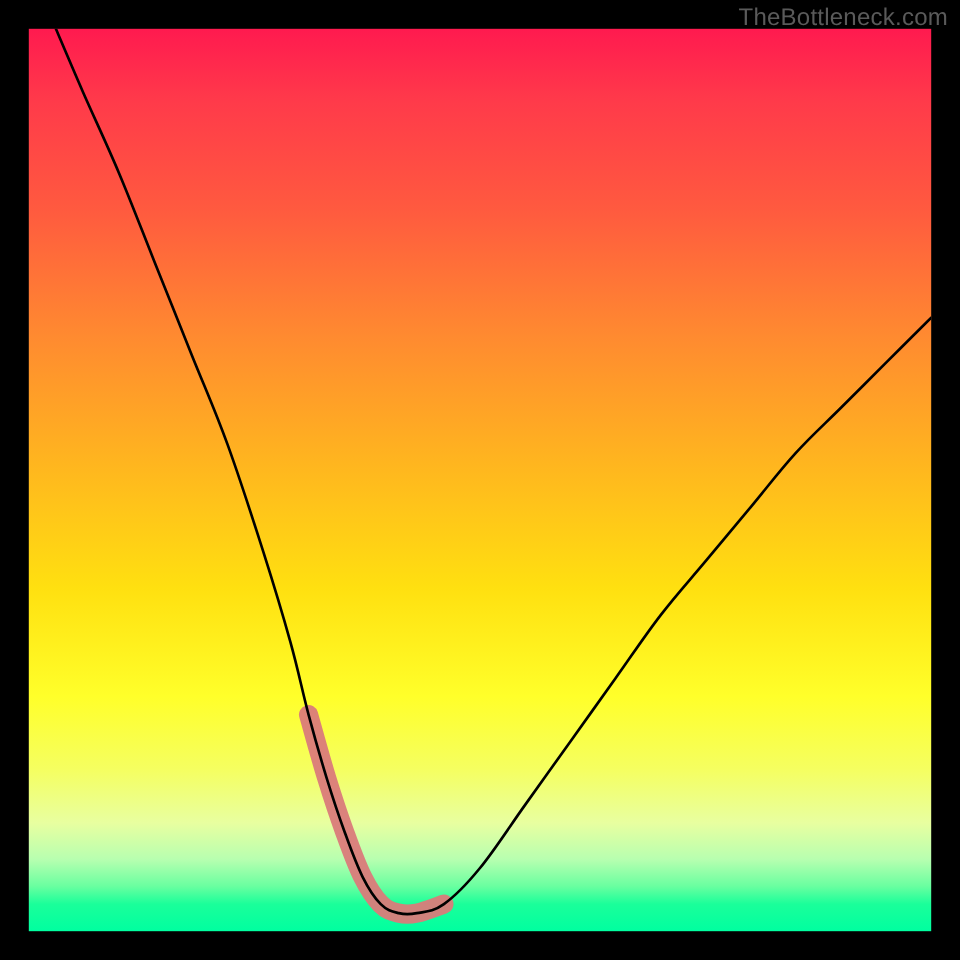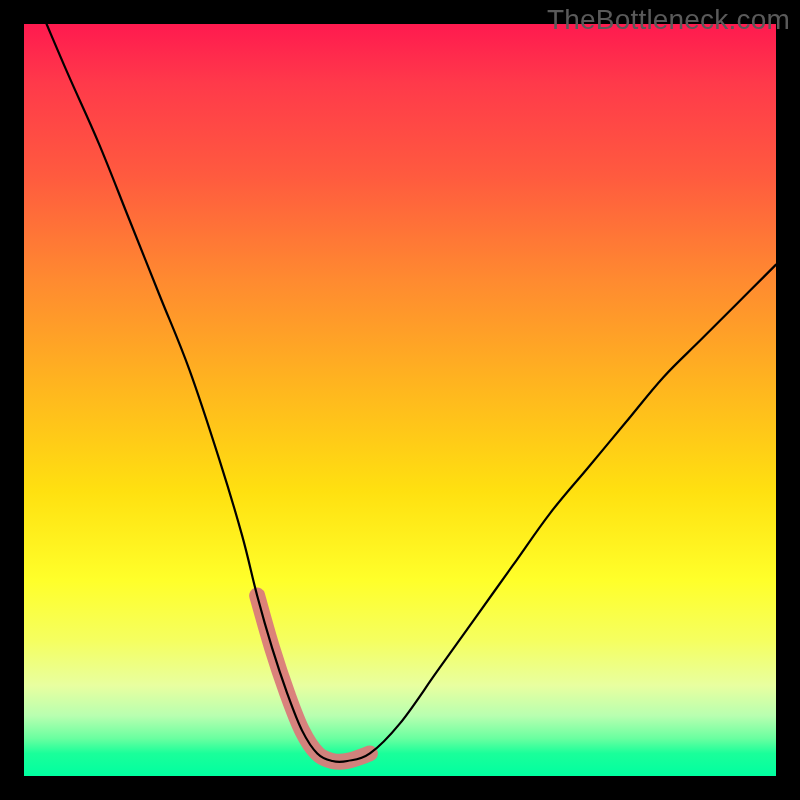--- a/index.html
+++ b/index.html
@@ -30,21 +30,21 @@
       #b8ffb0 92%,
       #6affa0 95%,
       #1aff9a 97%,
       #00ffa0 100%);
   }
   .watermark {
     position: absolute;
     top: 4px;
     right: 10px;
     color: #5a5a5a;
-    font-size: 28px;
+    font-size: 20px;
     font-weight: 500;
     letter-spacing: 0.2px;
     user-select: none;
   }
   svg.plot {
     position: absolute;
     left: 0;
     top: 0;
     width: 752px;
     height: 752px;

